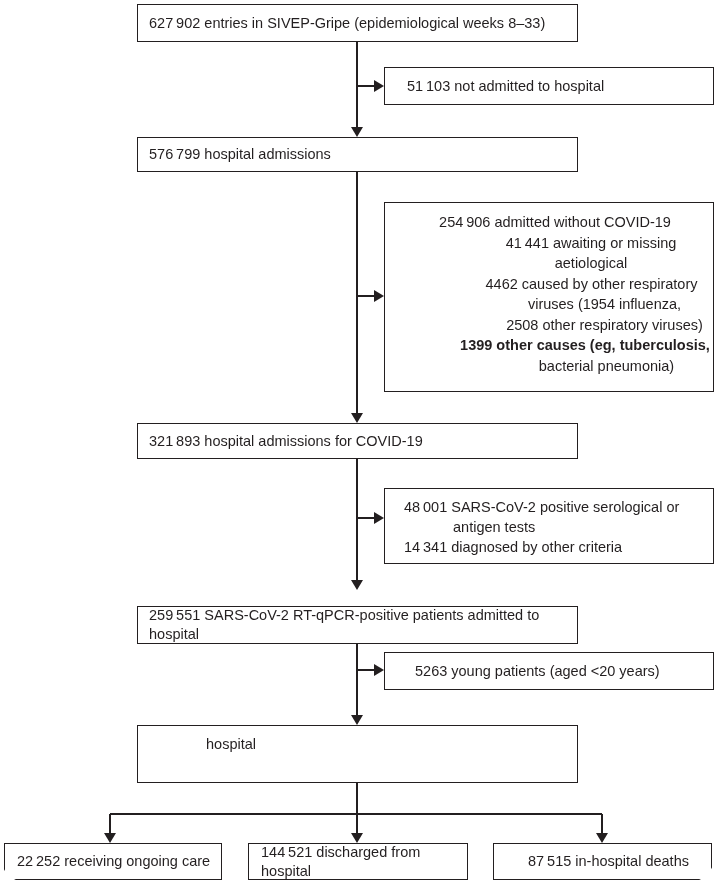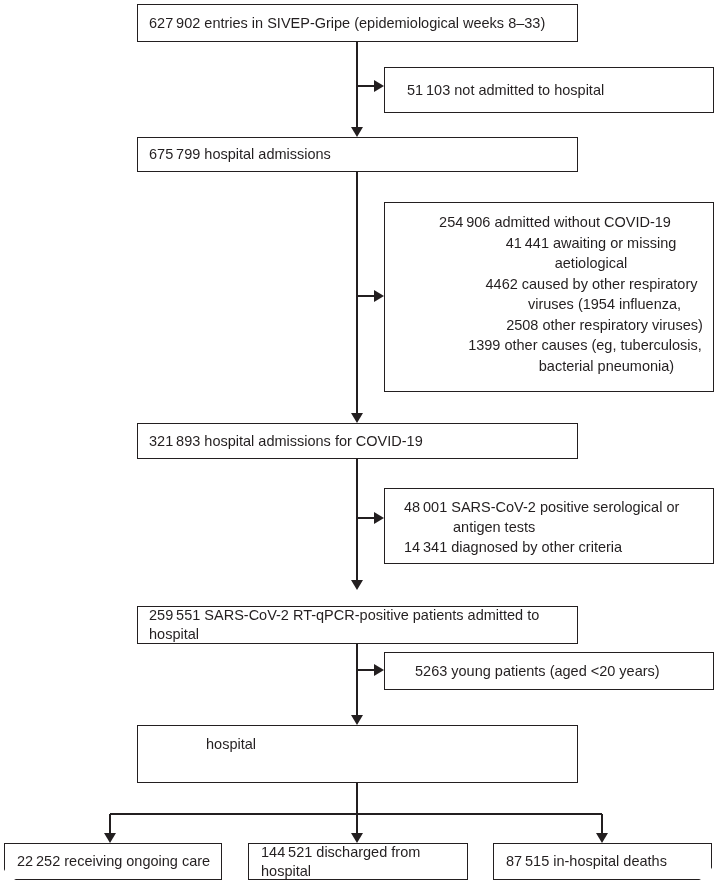--- a/index.html
+++ b/index.html
@@ -71,46 +71,46 @@
   <div class="arr-r" style="left:374px; top:664px;"></div>
   <div class="arr-d" style="left:351px; top:833px;"></div>
   <div class="arr-d" style="left:104px; top:833px;"></div>
   <div class="arr-d" style="left:596px; top:833px;"></div>
 
   <div class="box single" style="left:137px; top:4px; width:441px; height:38px; padding-left:11px;">
     <span>627 902 entries in SIVEP-Gripe (epidemiological weeks 8–33)</span>
   </div>
 
   <div class="box single" style="left:137px; top:137px; width:441px; height:35px; padding-left:11px;">
-    <span>675 799 hospital admissions</span>
+    <span>576 799 hospital admissions</span>
   </div>
 
   <div class="box single" style="left:137px; top:423px; width:441px; height:36px; padding-left:11px;">
     <span>321 893 hospital admissions for COVID-19</span>
   </div>
 
   <div class="box single" style="left:137px; top:606px; width:441px; height:38px; padding-left:11px;">
     <span>259 551 SARS-CoV-2 RT-qPCR-positive patients admitted to hospital</span>
   </div>
 
   <div class="box multi" style="left:137px; top:725px; width:441px; height:58px;">
     <div class="ln" style="padding-left:68px;">hospital</div>
   </div>
 
-  <div class="box single" style="left:384px; top:67px; width:330px; height:46px; padding-left:22px;">
+  <div class="box single" style="left:384px; top:67px; width:330px; height:38px; padding-left:22px;">
     <span>51 103 not admitted to hospital</span>
   </div>
 
   <div class="box multi" style="left:384px; top:202px; width:330px; height:190px; padding-top:9px;">
     <div class="ln2" style="padding-left:12px;">254 906 admitted without COVID-19</div>
     <div class="ln2" style="padding-left:84px;">41 441 awaiting or missing aetiological</div>
     <div class="ln2" style="padding-left:85px;">4462 caused by other respiratory</div>
     <div class="ln2" style="padding-left:111px;">viruses (1954 influenza,</div>
     <div class="ln2" style="padding-left:111px;">2508 other respiratory viruses)</div>
-    <div class="ln2" style="padding-left:72px;">1399 other causes (eg, tuberculosis,</div>
+    <div class="ln2" style="padding-left:72px;font-weight:bold;">1399 other causes (eg, tuberculosis,</div>
     <div class="ln2" style="padding-left:115px;">bacterial pneumonia)</div>
   </div>
 
   <div class="box multi" style="left:384px; top:488px; width:330px; height:76px;">
     <div class="ln" style="padding-left:19px;">48 001 SARS-CoV-2 positive serological or</div>
     <div class="ln" style="padding-left:68px;">antigen tests</div>
     <div class="ln" style="padding-left:19px;">14 341 diagnosed by other criteria</div>
   </div>
 
   <div class="box single" style="left:384px; top:652px; width:330px; height:38px; padding-left:30px;">
@@ -118,17 +118,17 @@
   </div>
 
   <div class="box single" style="left:4px; top:843px; width:218px; height:37px; padding-left:12px;">
     <span>22 252 receiving ongoing care</span>
   </div>
 
   <div class="box single" style="left:248px; top:843px; width:220px; height:37px; padding-left:12px;">
     <span>144 521 discharged from hospital</span>
   </div>
 
-  <div class="box single" style="left:493px; top:843px; width:219px; height:37px; padding-left:12px;">
+  <div class="box single" style="left:493px; top:843px; width:219px; height:37px; padding-left:12px;justify-content:center;">
     <span>87 515 in-hospital deaths</span>
   </div>
 
 </div>
 
 </body></html>

